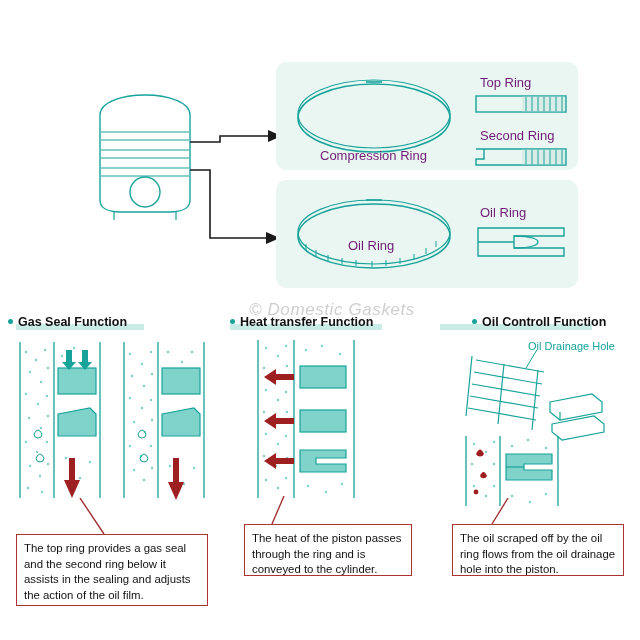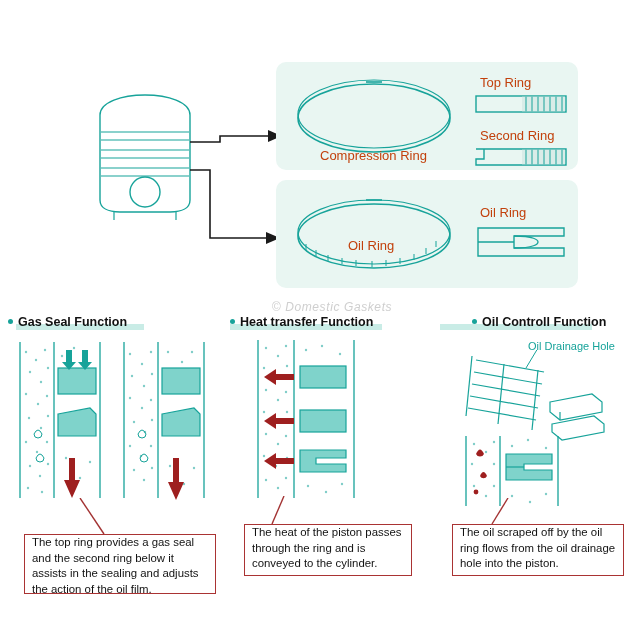--- a/index.html
+++ b/index.html
@@ -24,34 +24,34 @@
   
   .panel {
     position: absolute;
     background: #e9f6f2;
     border-radius: 10px;
   }
   #panel-top { left: 276px; top: 62px; width: 302px; height: 108px; }
   #panel-bottom { left: 276px; top: 180px; width: 302px; height: 108px; }
   .ring-label {
     position: absolute;
-    color: #c2410c;
+    color: #701a75;
     font-size: 13px;
     white-space: nowrap;
   }
 
   
   #watermark {
     position: absolute;
     left: 242px;
     top: 300px;
     width: 180px;
     text-align: center;
     color: #cfcfcf;
-    font-size: 12px;
+    font-size: 17px;
     font-style: italic;
     letter-spacing: .6px;
   }
 
   
   .section-head {
     position: absolute;
     font-size: 12.5px;
     font-weight: bold;
     color: #111;
@@ -72,21 +72,21 @@
   }
 
   
   .callout {
     position: absolute;
     border: 1.4px solid #a33;
     background: #ffffff;
     color: #111;
     font-size: 11.4px;
     line-height: 1.38;
-    padding: 0 7px;
+    padding: 6px 7px;
     box-sizing: border-box;
   }
 
   
   #oil-drain-label {
     position: absolute;
     left: 528px;
     top: 340px;
     font-size: 11px;
     color: #17a39a;
@@ -285,21 +285,21 @@
       <path d="M44,76 L76,70 L82,76 L82,98 L44,98 Z" fill="#7fd3cb" stroke="#17a39a" stroke-width="1.2"></path>
       <g class="t" stroke-width="1">
         <path d="M20,96 q4,-8 8,0 a4,4 0 0,1 -8,0"></path>
         <path d="M22,120 q4,-8 8,0 a4,4 0 0,1 -8,0"></path>
       </g>
 
       <polygon points="58,162 66,144 61,144 61,120 55,120 55,144 50,144" fill="#9e1f1f"></polygon>
     </g>
   </svg>
 
-  <div class="callout" style="left:24px; top:534px; width:192px; height:60px;">The top ring provides a gas seal and the second ring below it assists in the sealing and adjusts the action of the oil film.</div>
+  <div class="callout" style="left:16px; top:534px; width:192px; height:72px;">The top ring provides a gas seal and the second ring below it assists in the sealing and adjusts the action of the oil film.</div>
   <svg class="abs" style="left:76px; top:498px;" width="40" height="40">
     <path d="M4,0 L28,36" stroke="#a33333" stroke-width="1.4" fill="none"></path>
   </svg>
 
   <div class="underline" style="left:230px; top:324px; width:152px;"></div>
   <div class="section-head" style="left:230px; top:315px;"><span class="dot"></span><span>Heat transfer Function</span></div>
 
   <svg class="abs" style="left:250px; top:338px;" width="160" height="168">
     <line class="t" stroke-width="1.3" x1="8" y1="2" x2="8" y2="160"></line>
     <line class="t" stroke-width="1.3" x1="44" y1="2" x2="44" y2="160"></line>

